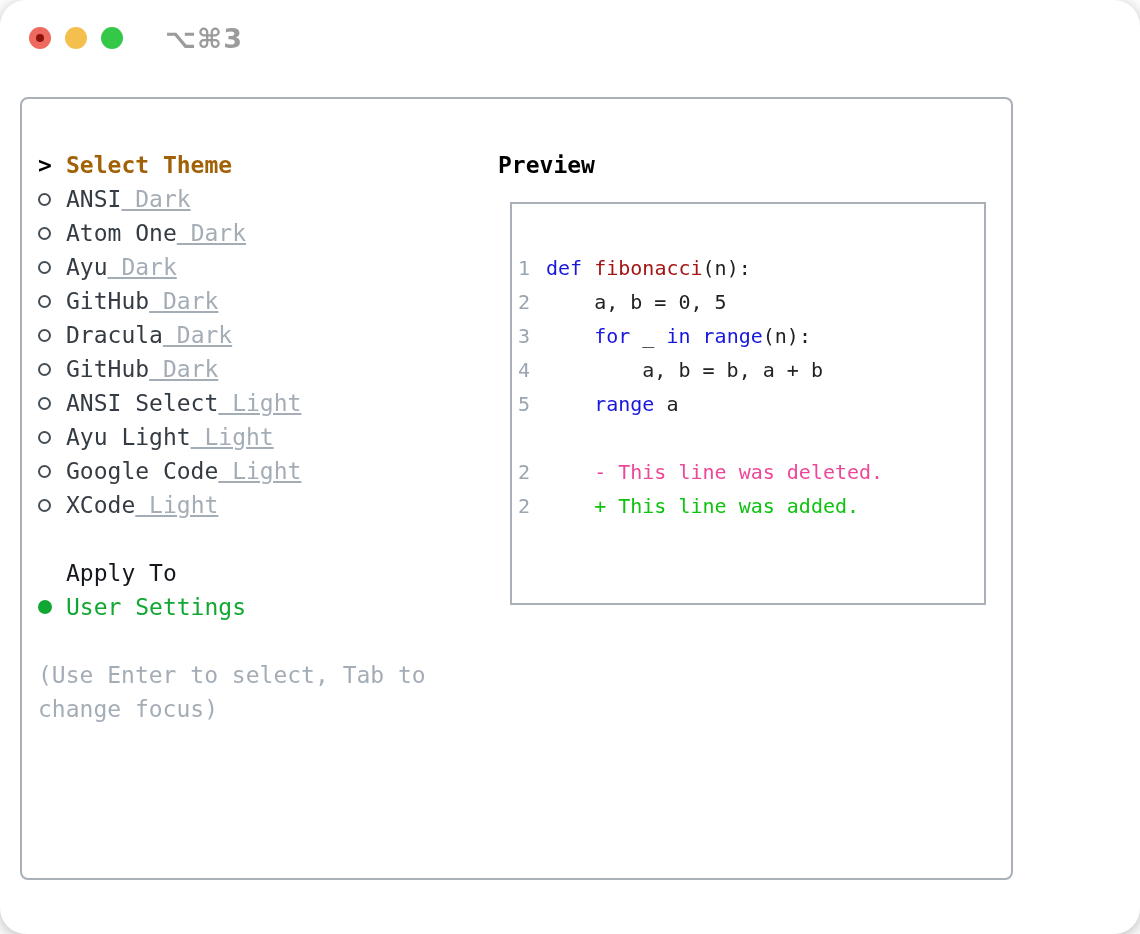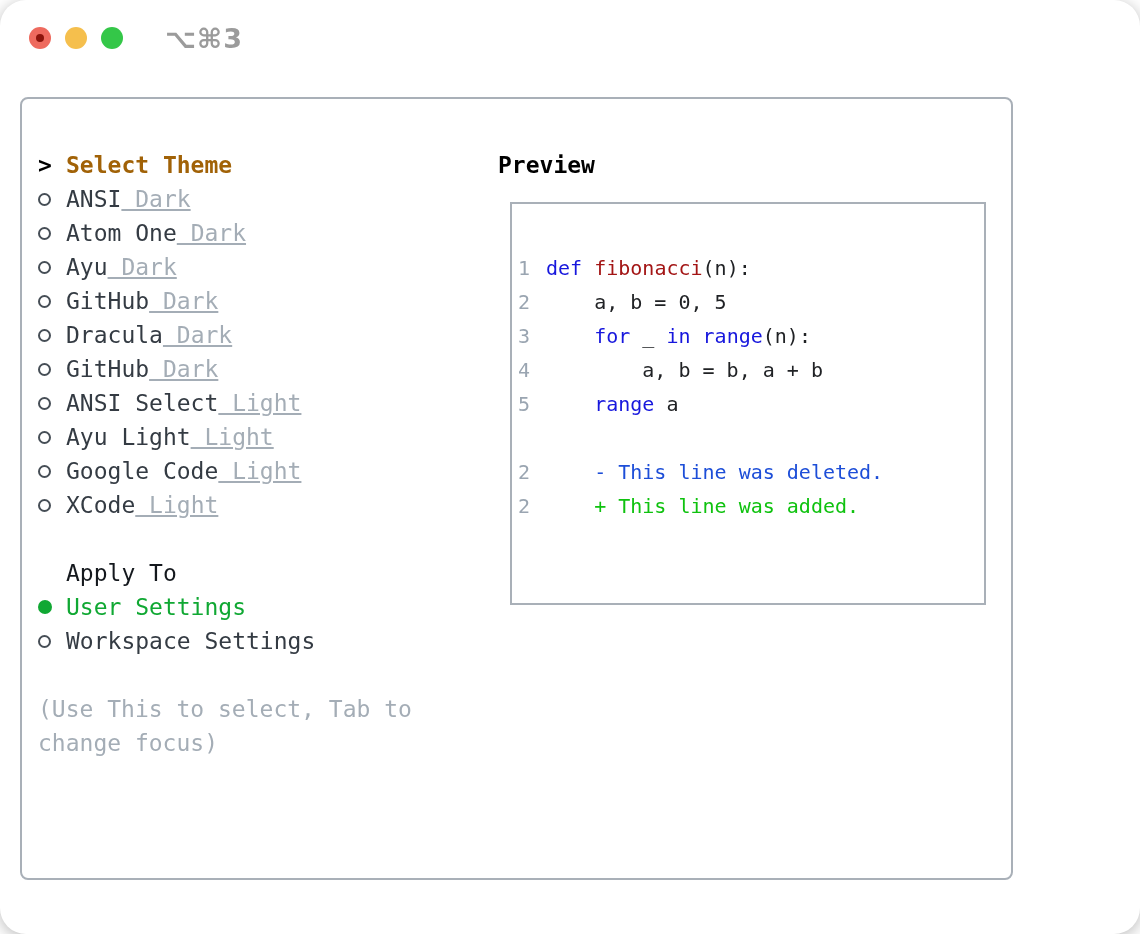--- a/index.html
+++ b/index.html
@@ -40,21 +40,21 @@
   .preview-box{position:absolute;left:488px;top:103px;width:476px;height:403px;
                box-sizing:border-box;border:2px solid #a9b0b8;background:#fff;
                padding:47px 0 0 6px;overflow:hidden;}
   .cline{height:34px;line-height:34px;white-space:pre;font-size:20px;}
   .ln{display:inline-block;width:28px;color:#9aa5b1;}
   .blank{height:34px;}
   .seg-keyword{color:#1717dd;}
   .seg-function{color:#a31515;}
   .seg-plain{color:#202225;}
   .seg-context{color:#8b939b;}
-  .seg-deleted{color:#1d4ed8;}
+  .seg-deleted{color:#ec4899;}
   .seg-added{color:#0fc20f;}
 </style>
 </head>
 <body>
 
 <div class="window">
 
   <div>
     <span class="tl tl-red"></span>
     <span class="tl tl-yellow"></span>
@@ -79,26 +79,25 @@
           <div class="trow"><span class="mark"><span class="radio"></span></span><span class="nm">Google Code</span><span class="var"> Light</span></div>
           <div class="trow"><span class="mark"><span class="radio"></span></span><span class="nm">XCode</span><span class="var"> Light</span></div>
         </div>
 
       <div class="spacer"></div>
 
       <div class="trow"><span class="mark"></span><span class="section-title">Apply To</span></div>
 
       <div id="apply-list">
           <div class="trow"><span class="mark"><span class="radio selected"></span></span><span class="nm sel">User Settings</span></div>
-          <div class="trow"><span class="mark"><span class="radio"></span></span><span class="nm">Workspace Settings</span></div>
         </div>
 
       <div class="spacer"></div>
 
-      <div class="help">(Use This to select, Tab to change focus)</div>
+      <div class="help">(Use Enter to select, Tab to change focus)</div>
     </div>
 
     <div class="preview-title">Preview</div>
 
     <div class="preview-box">
       <div id="code-lines">
           <div class="cline"><span class="ln">1</span><span class="seg-keyword">def</span><span class="seg-plain"> </span><span class="seg-function">fibonacci</span><span class="seg-plain">(n):</span></div>
           <div class="cline"><span class="ln">2</span><span class="seg-plain">    a, b = 0, 5</span></div>
           <div class="cline"><span class="ln">3</span><span class="seg-plain">    </span><span class="seg-keyword">for</span><span class="seg-plain"> _ </span><span class="seg-keyword">in</span><span class="seg-plain"> </span><span class="seg-keyword">range</span><span class="seg-plain">(n):</span></div>
           <div class="cline"><span class="ln">4</span><span class="seg-plain">        a, b = b, a + b</span></div>

